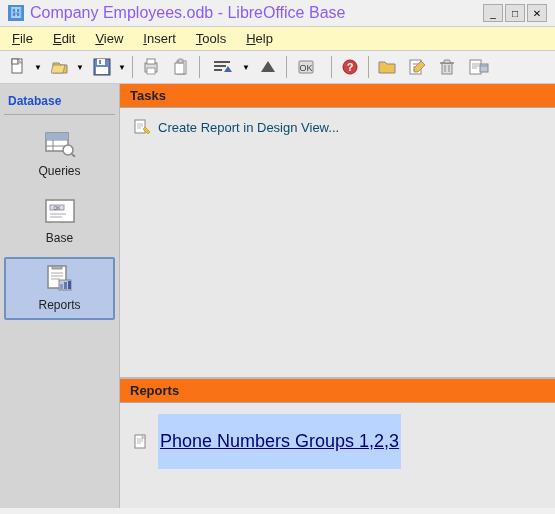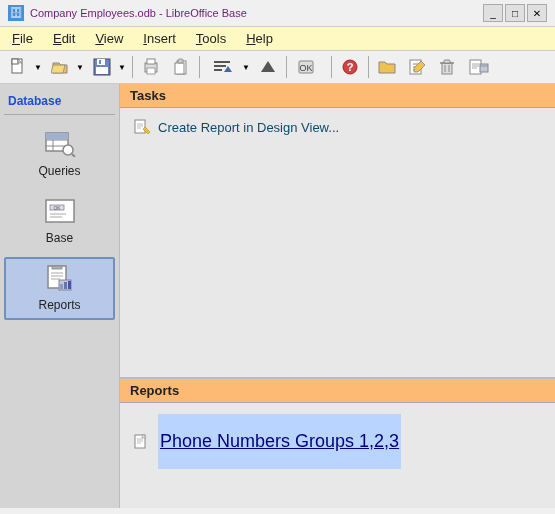--- a/index.html
+++ b/index.html
@@ -25,22 +25,22 @@
       width: 16px;
       height: 16px;
       background: #4a90d9;
       display: inline-block;
       font-size: 10px;
       color: white;
       text-align: center;
       line-height: 16px;
     }
     .title-bar-text {
-      font-size: 11px;
-      color: #701a75;
+      font-size: 16px;
+      color: #8b5cf6;
     }
     .title-bar-controls {
       margin-left: auto;
       display: flex;
       gap: 2px;
     }
     .title-btn {
       width: 20px;
       height: 18px;
       background: #e0e0e0;
@@ -168,21 +168,21 @@
       background: #e8e8e8;
     }
 
     
     .tasks-panel {
       flex: 1;
       background: #e8e8e8;
       border-bottom: 1px solid #bbb;
     }
     .panel-header {
-      background: #fdba74;
+      background: #f97316;
       padding: 4px 10px;
       font-size: 13px;
       font-weight: bold;
       color: #222;
       border-bottom: 1px solid #aaa;
     }
     .panel-content {
       padding: 8px 12px;
     }
     .panel-item {

